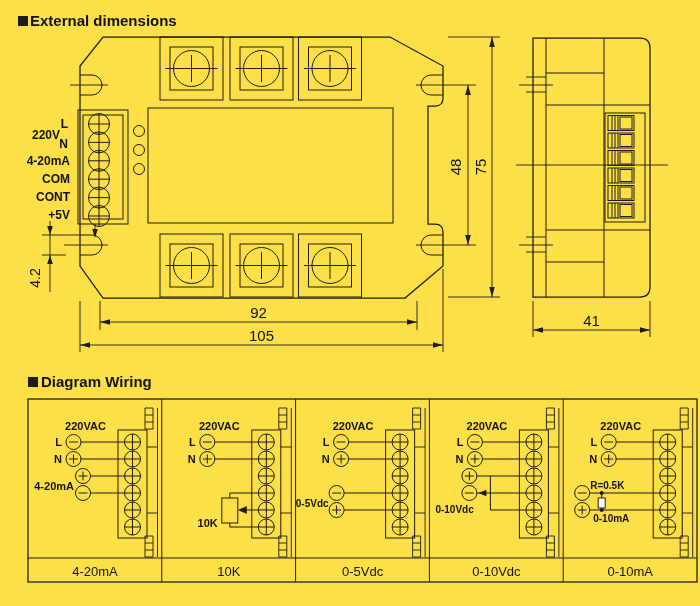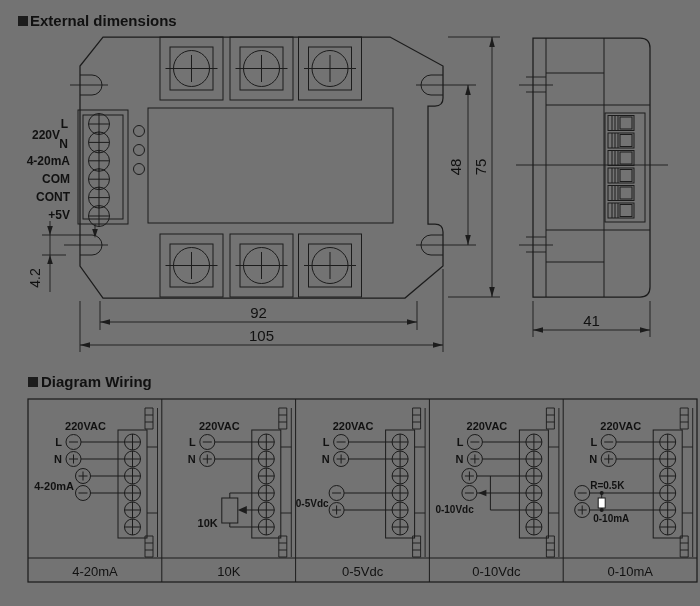--- a/index.html
+++ b/index.html
@@ -1,16 +1,16 @@
 <!DOCTYPE html>
 <html><head>
 <meta charset="utf-8">
 <style>
   html,body{margin:0;padding:0;background:#fff;}
-  #page{width:700px;height:606px;background:#737373;position:relative;overflow:hidden;}
+  #page{width:700px;height:606px;background:#fde047;position:relative;overflow:hidden;}
   svg{display:block;}
   svg *{stroke:#1c1c1c;fill:none;stroke-width:1;stroke-linecap:butt;}
   svg text{font-family:"Liberation Sans",sans-serif;fill:#111;stroke:none;}
   svg .f{fill:#1c1c1c;stroke:none;}
   svg .wf{fill:#fff;stroke:#1c1c1c;}
   .ttl{font-size:15px;font-weight:bold;}
   .dim{font-size:15px;}
   .dimS{font-size:14px;}
   .lab{font-size:12px;font-weight:bold;}
   .p11{font-size:11px;font-weight:bold;}

